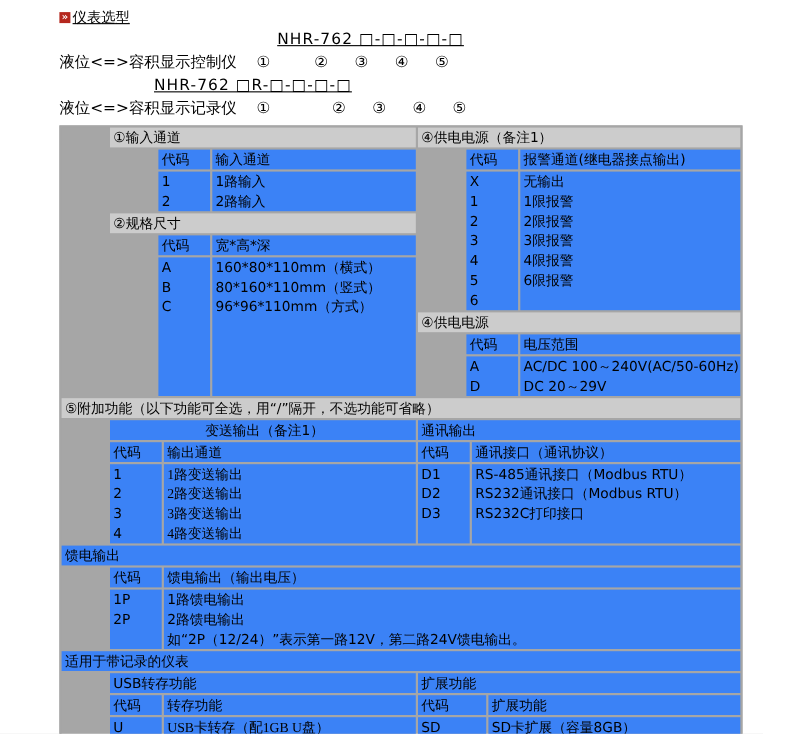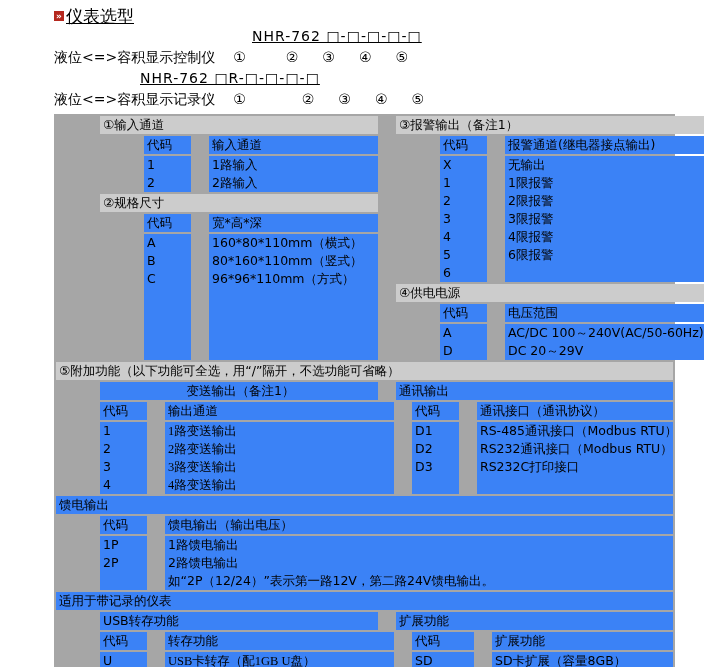--- a/index.html
+++ b/index.html
@@ -3,32 +3,32 @@
 <meta charset="utf-8">
 <style>
   html,body{margin:0;padding:0;background:#ffffff;}
   body{width:724px;height:667px;font-family:"DejaVu Sans","Liberation Sans",sans-serif;color:#000;}
   .sheet{padding:8px 0 0 54px;width:624px;}
 
   
   .title-row{display:flex;align-items:center;height:16px;margin-bottom:2px;}
   .red-ico{display:inline-block;width:10px;height:10px;background:#b5281e;color:#fff;
            font-size:9px;line-height:10px;text-align:center;margin-right:2px;font-weight:bold;}
-  .title-text{font-size:17px;text-decoration:underline;font-family:Liberation Serif, serif;}
+  .title-text{font-size:13px;text-decoration:underline;font-family:Liberation Serif, serif;}
 
   
   .model-area{font-size:14px;}
   .code-line{height:21px;line-height:21px;letter-spacing:1px;white-space:nowrap;text-decoration:underline;}
   .label-line{height:21px;line-height:21px;white-space:nowrap;}
   .circ{display:inline-block;}
 
   
   .tbl{margin-top:4px;width:617px;border:2px solid #a6a6a6;background:#a6a6a6;
        display:flex;flex-direction:column;gap:2px;font-size:12.5px;}
-  .hrow{display:flex;gap:18px;padding-left:44px;}
+  .hrow{display:flex;gap:2px;padding-left:44px;}
   .subtbl{display:flex;flex-direction:column;gap:2px;}
   .subtbl.left{width:278px;flex:none;}
   .subtbl.right{flex:1;}
   .cell{background:#3b82f6;padding:0 0 0 3px;overflow:hidden;}
   .bar{height:18px;line-height:18px;white-space:nowrap;}
   .sec{background:#cccccc;}
   .code-col{width:44px;flex:none;}
   .w229{width:226px;flex:none;font-family:Liberation Serif, serif;}
   .w62{width:59px;flex:none;}
   .grow{flex:1;}
@@ -89,21 +89,21 @@
           </div>
           <div class="cell grow">
             <div class="ln">160*80*110mm（横式）</div>
             <div class="ln">80*160*110mm（竖式）</div>
             <div class="ln">96*96*110mm（方式）</div>
           </div>
         </div>
       </div>
 
       <div class="subtbl right">
-        <div class="cell bar sec">③报警输出（备注1）</div>
+        <div class="cell bar sec">④供电电源（备注1）</div>
         <div class="hrow">
           <div class="cell bar code-col">代码</div>
           <div class="cell bar grow">报警通道(继电器接点输出)</div>
         </div>
         <div class="hrow">
           <div class="cell code-col">
             <div class="ln">X</div>
             <div class="ln">1</div>
             <div class="ln">2</div>
             <div class="ln">3</div>

